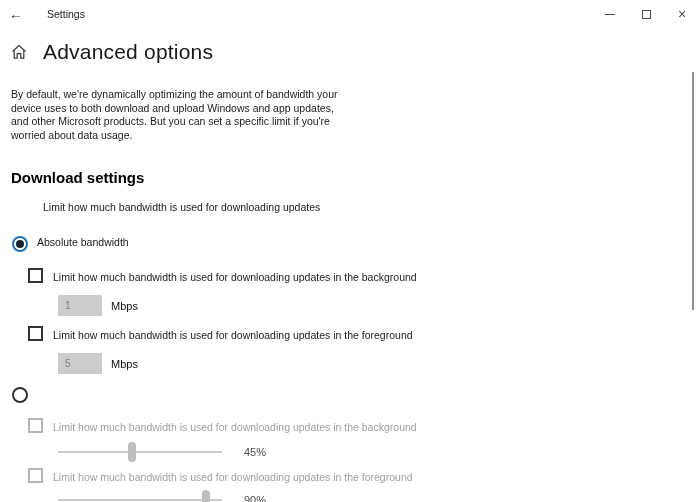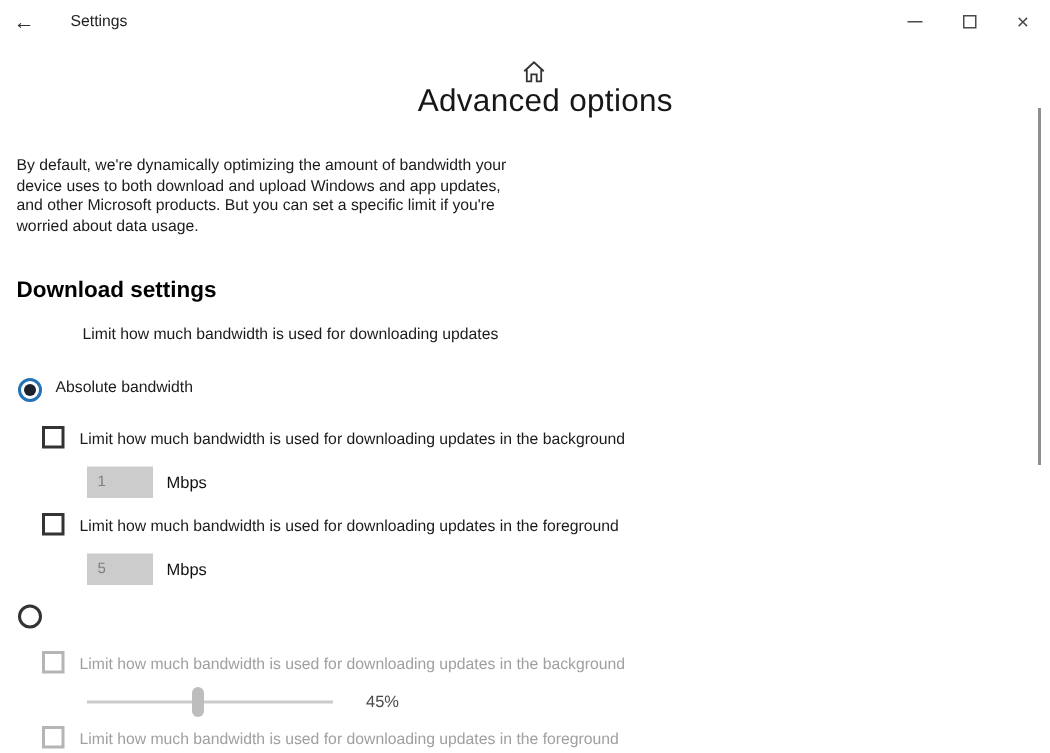--- a/index.html
+++ b/index.html
@@ -22,33 +22,33 @@
   .caption-btns { margin-left:auto; display:flex; height:28px; }
   .caption-btn {
     width:36px; height:28px; display:flex; align-items:center; justify-content:center;
     color:#4a4a4a; font-size:12px;
   }
   .min-glyph { width:10px; height:1px; background:#4a4a4a; }
   .max-glyph { width:9px; height:9px; border:1px solid #4a4a4a; }
   .close-glyph { font-size:14px; line-height:14px; color:#4a4a4a; }
 
   
-  .page-header { display:flex; align-items:center; margin:12px 0 0 11px;flex-direction:column; }
+  .page-header { display:flex; align-items:center; margin:12px 0 0 11px; }
   .home-icon { width:16px; height:16px; }
   .page-title { font-size:21px; font-weight:400; color:#171717; margin-left:16px; letter-spacing:0.2px; }
 
   
   .intro {
     margin:24px 0 0 11px; width:342px;
     font-size:10.5px; line-height:13.6px; color:#1b1b1b;
   }
 
   
   .section-heading { margin:27px 0 0 11px; font-size:15px; color:#000000; }
-  .section-sub { margin:15px 0 0 23px; font-size:10.5px; color:#1b1b1b;padding-left:32px; }
+  .section-sub { margin:15px 0 0 11px; font-size:10.5px; color:#1b1b1b;padding-left:32px; }
 
   
   .radio-row { display:flex; align-items:flex-start; margin-left:12px; }
   .radio-row.first { margin-top:23px; }
   .radio-row.second { margin-top:13px; }
   .radio {
     width:16px; height:16px; border-radius:50%;
     border:2px solid #333333; background:#fff;
     display:flex; align-items:center; justify-content:center; flex-shrink:0;
   }

